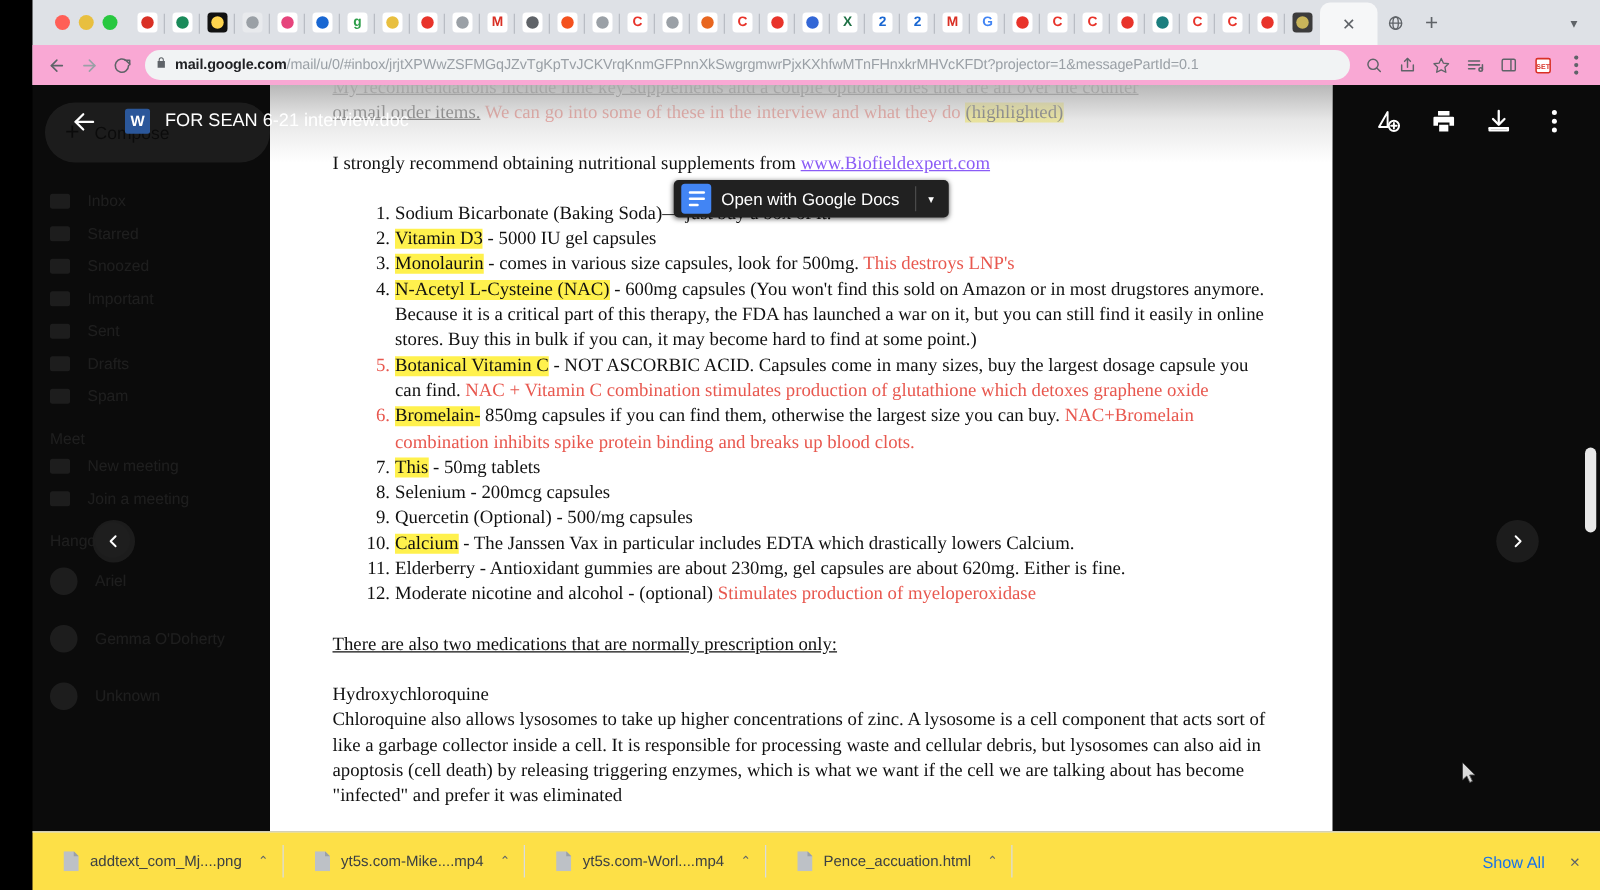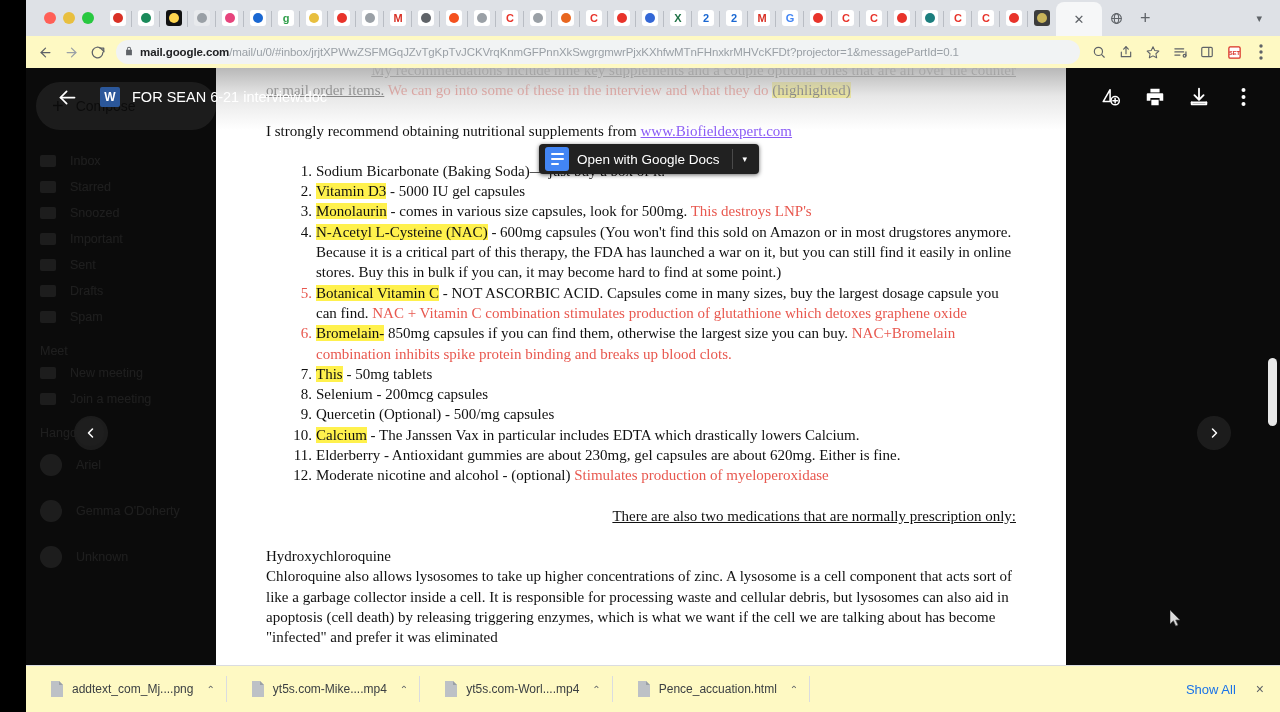--- a/index.html
+++ b/index.html
@@ -48,21 +48,21 @@
     overflow: hidden;
   }
   .fav svg { display: block; }
   .tabclose { font-size: 13px; color: #5f6368; }
   .newtab { font-size: 18px; color: #5f6368; padding: 0 10px; }
   .tablist-chev { margin-left: auto; padding-right: 18px; font-size: 11px; color: #5f6368; }
 
   
   #toolbar {
     height: 32px; display: flex; align-items: center;
-    background: #fef9c3; padding: 0 6px;
+    background: #f9a8d4; padding: 0 6px;
   }
   .tb-icon {
     width: 26px; height: 26px; display: flex; align-items: center; justify-content: center;
     color: #4a4f55; font-size: 14px; flex: none;
   }
   #omnibox {
     flex: 1; height: 24px; background: #f1f3f4; border-radius: 13px;
     display: flex; align-items: center; padding: 0 8px; margin: 0 6px;
     overflow: hidden;
   }
@@ -162,21 +162,21 @@
   #doc-inner {
     position: absolute; left: 0; top: -8px; width: 850px;
     padding: 0 50px; color: #111;
     font-family: "Liberation Serif", serif;
     font-size: 15px; line-height: 20.3px;
   }
   #doc-inner p { margin: 0; }
   .hl { background: #fff14d; }
   .rd { color: #e8584f; }
   .lnk { color: #8b5cf6; text-decoration: underline; }
-  .ul { text-decoration: underline; text-align: right; }
+  .ul { text-decoration: underline; }
   .spacer { height: 20px; }
   ol.doclist { list-style: none; margin: 0; padding: 0; }
   ol.doclist li {
     position: relative; padding-left: 50px; margin: 0;
   }
   ol.doclist li > .num {
     position: absolute; left: 16px; width: 30px; text-align: right;
   }
   li.red-num > .num { color: #e8584f; }
   
@@ -194,21 +194,21 @@
 
   
   #cursor {
     position: absolute; left: 1144px; top: 542px; z-index: 20;
     width: 12px; height: 18px;
   }
 
   
   #downloads {
     position: absolute; left: 26px; top: 665px; width: 1254px; height: 47px;
-    background: #fef9c3; border-top: 1px solid #dadce0;
+    background: #fde047; border-top: 1px solid #dadce0;
     display: flex; align-items: center;
   }
   .dl-item {
     display: flex; align-items: center; gap: 9px;
     height: 47px; padding: 0 12px 0 24px; position: relative; flex: none;
   }
   .dl-item::after {
     content: ""; position: absolute; right: 0; top: 10px; width: 1px; height: 26px; background: #dadce0;
   }
   .dl-fileicon { width: 13px; height: 16px; flex: none; }

